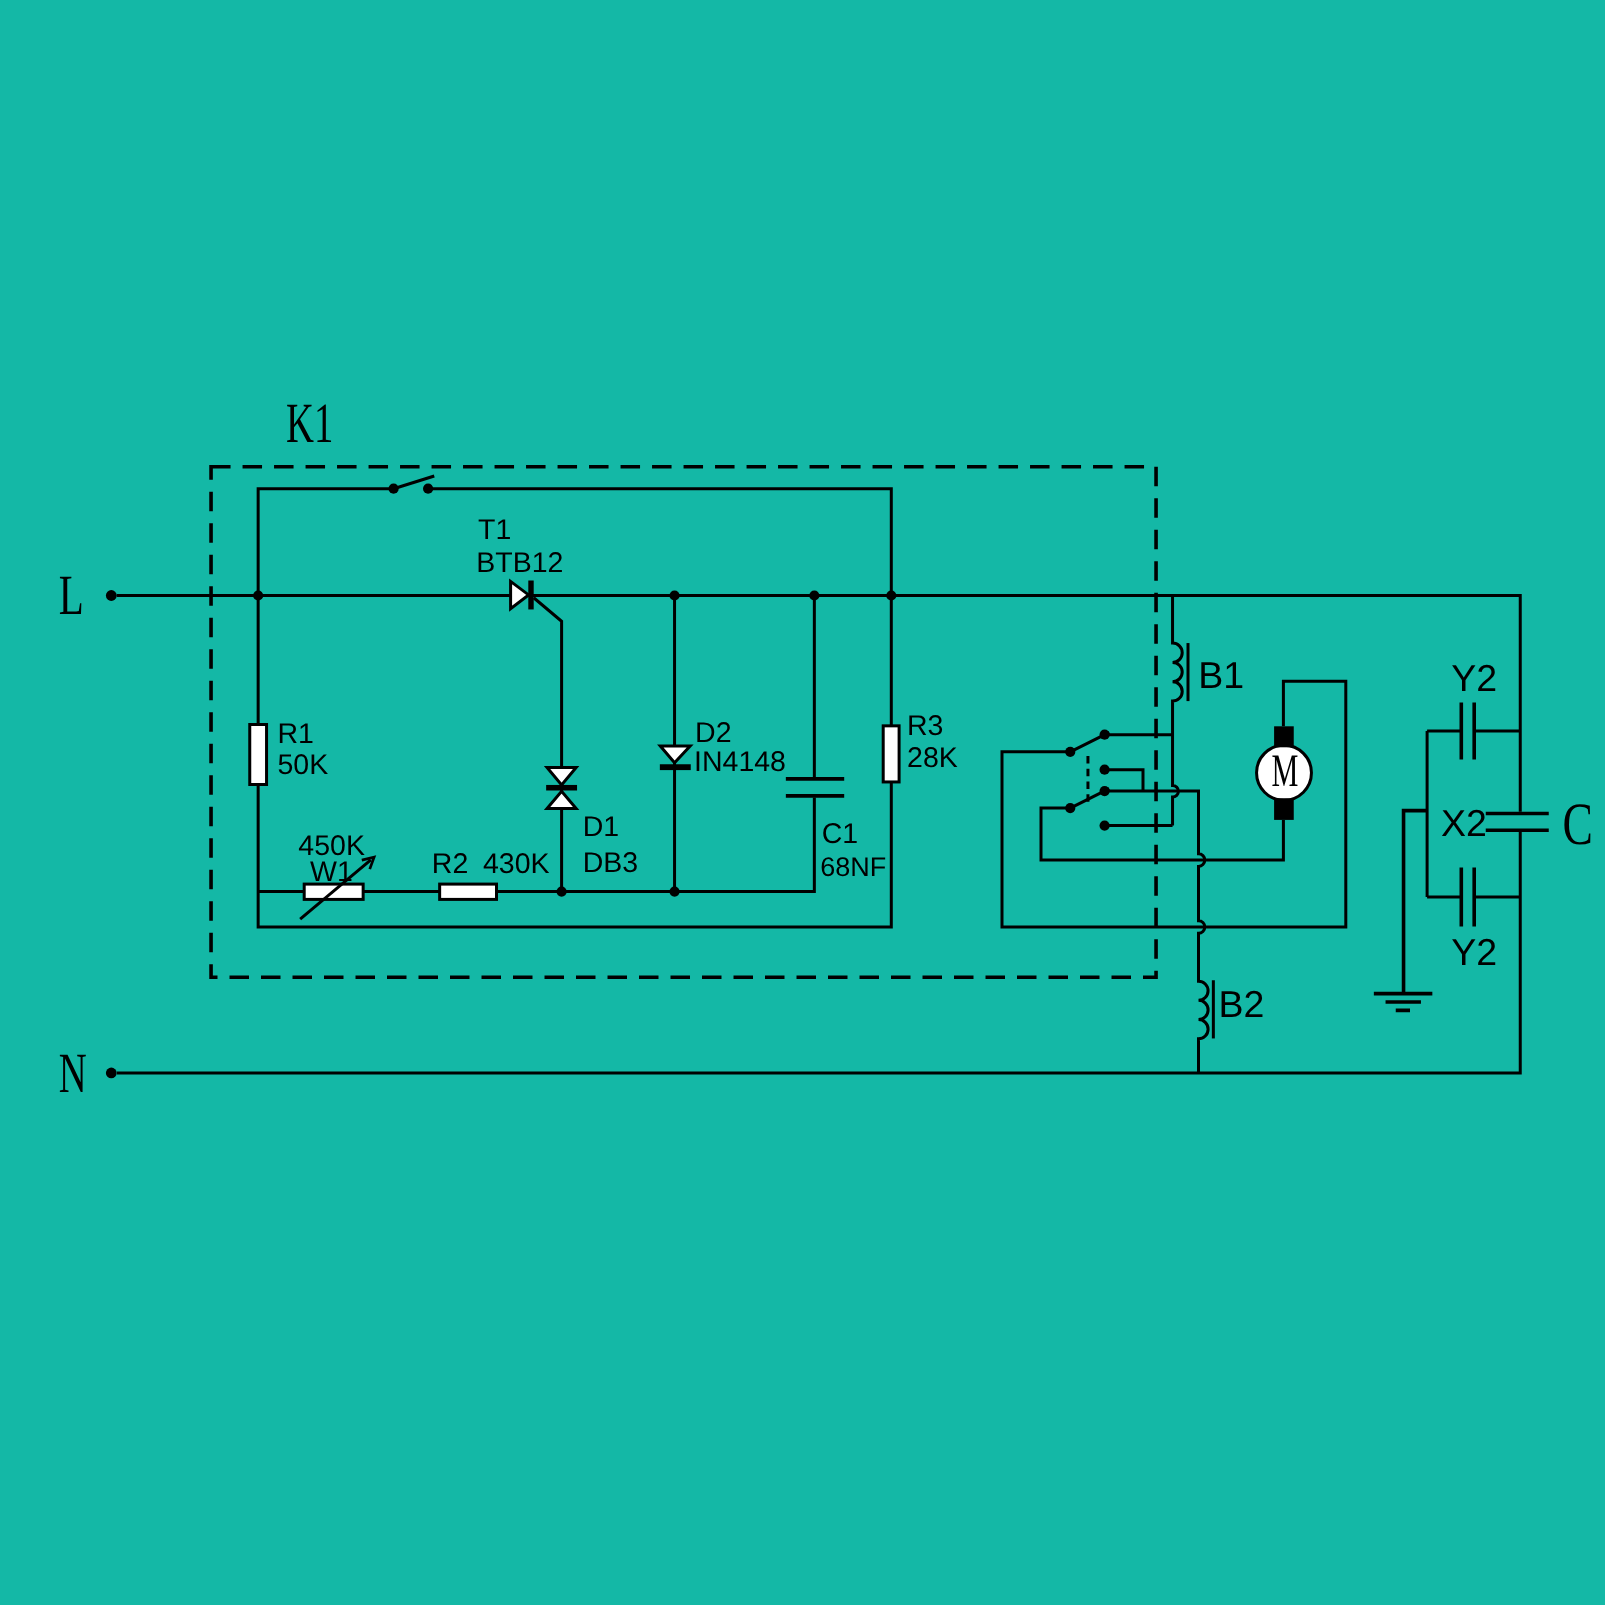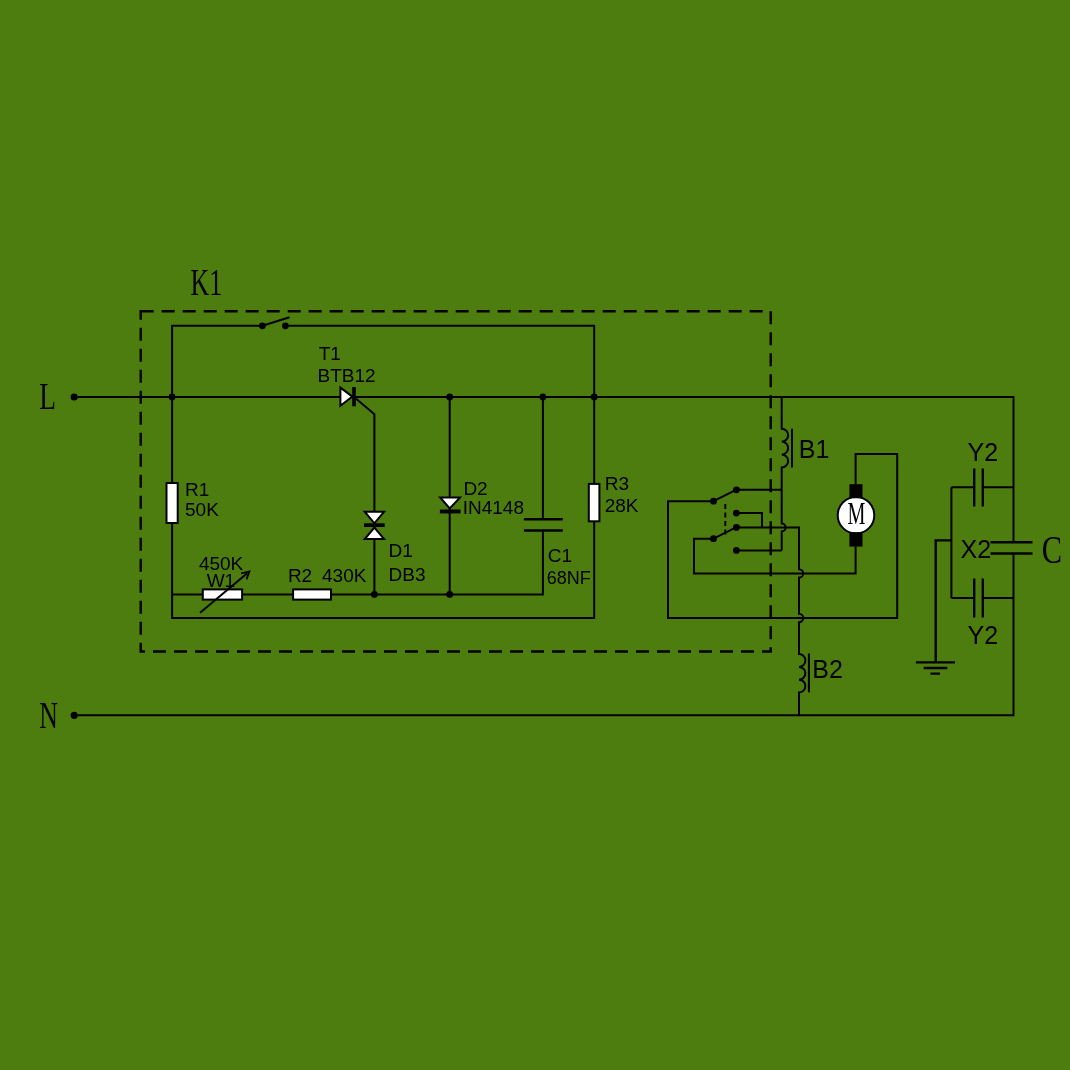--- a/index.html
+++ b/index.html
@@ -1,16 +1,16 @@
 <!DOCTYPE html>
 <html><head>
 <meta charset="utf-8">
 <style>
   html,body{margin:0;padding:0;background:#fff;}
-  .wrap{width:1070px;height:1070px;position:relative;background:#4d7c0f;overflow:hidden;}
+  .wrap{width:1070px;height:1070px;position:relative;background:#14b8a6;overflow:hidden;}
   svg{position:absolute;left:0;top:0;}
   text{font-family:"Liberation Sans",sans-serif;fill:#000;}
   .ser{font-family:"Liberation Serif",serif;}
 </style>
 </head>
 <body>
 <div class="wrap">
 <svg width="1070" height="1070" viewBox="0 0 1070 1070">
 
   <rect x="140.7" y="311.2" width="630" height="340.3" fill="none" stroke="#000" stroke-width="2.4" stroke-dasharray="13,8"></rect>

